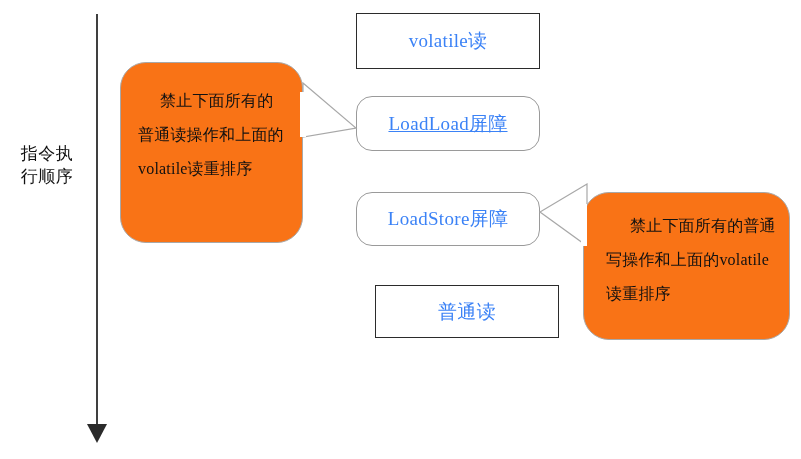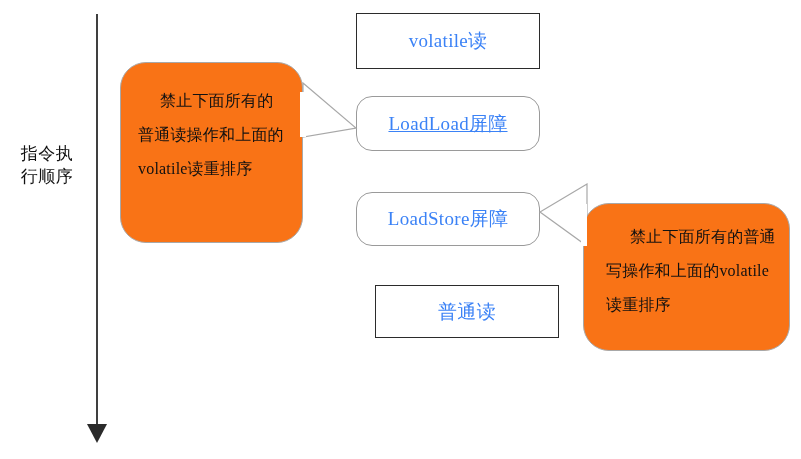--- a/index.html
+++ b/index.html
@@ -90,21 +90,21 @@
   #callout-left {
     left: 120px;
     top: 62px;
     width: 183px;
     height: 181px;
     padding: 21px 14px 0 17px;
     text-indent: 22px;
   }
   #callout-right {
     left: 583px;
-    top: 203px;
+    top: 192px;
     width: 207px;
     height: 148px;
     padding: 16px 12px 0 22px;
     text-indent: 24px;
   }
 
   
   .tail-svg {
     position: absolute;
     pointer-events: none;

